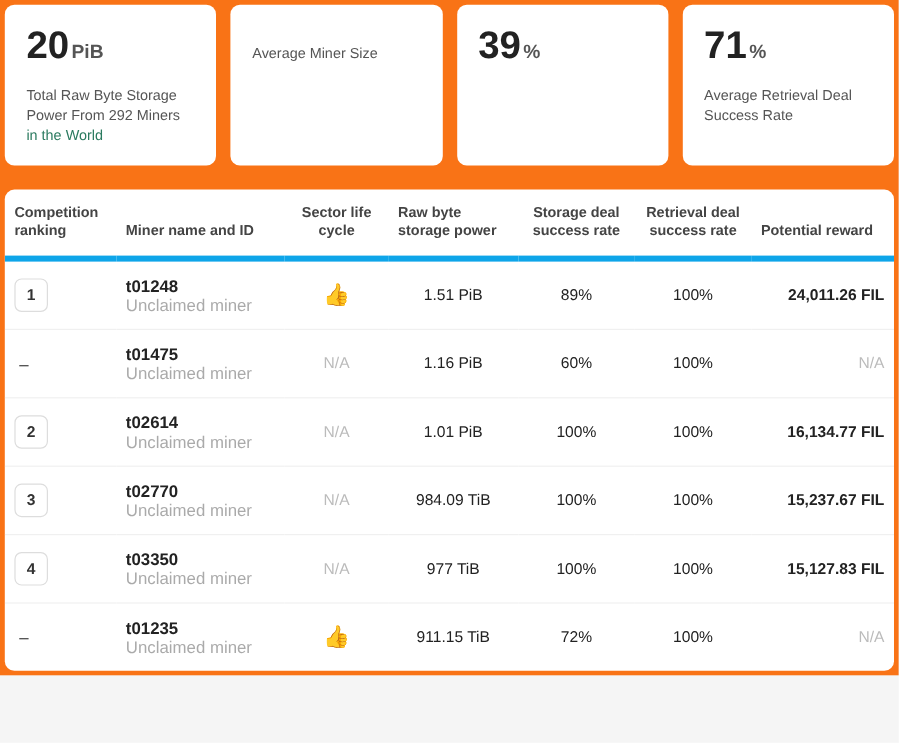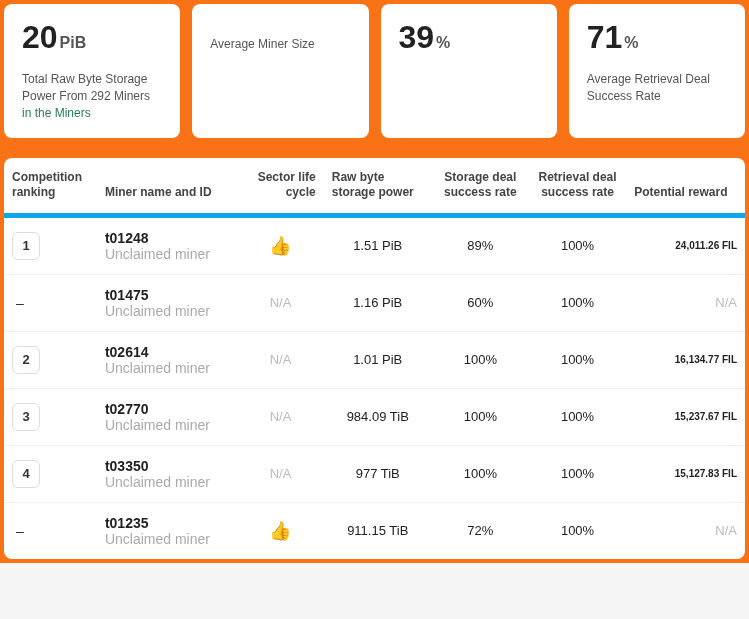--- a/index.html
+++ b/index.html
@@ -140,21 +140,21 @@
       display: block;
     }
 
     .na-text {
       color: #bbb;
       font-size: 13px;
     }
 
     .reward-value {
       text-align: right;
-      font-size: 10px;
+      font-size: 13px;
       font-weight: 600;
       color: #222;
     }
 
     .reward-na {
       text-align: right;
       color: #bbb;
       font-size: 13px;
     }
 
@@ -186,21 +186,21 @@
 <body>
 
 <div class="page-wrapper">
 
   <div class="stats-row">
   <div class="stat-card">
       <div>
         <span class="stat-value">20</span><span class="stat-unit">PiB</span>
       </div>
       <div class="stat-label">
-        Total Raw Byte Storage Power From 292 Miners<br><span class="highlight">in the Miners</span>
+        Total Raw Byte Storage Power From 292 Miners<br><span class="highlight">in the World</span>
       </div>
     </div>
       <div class="stat-card">
       <div class="stat-label">
         Average Miner Size
       </div>
     </div>
       <div class="stat-card">
       <div>
         <span class="stat-value">39</span><span class="stat-unit">%</span>
@@ -215,21 +215,21 @@
       </div>
     </div>
     </div>
 
   <div class="table-section">
     <table>
       <thead>
         <tr>
           <th style="width:80px;">Competition ranking</th>
           <th style="width:130px;">Miner name and ID</th>
-          <th class="center" style="width:80px;text-align:right;">Sector life cycle</th>
+          <th class="center" style="width:80px;">Sector life cycle</th>
           <th class="right" style="width:100px;">Raw byte storage power</th>
           <th class="center" style="width:90px;">Storage deal success rate</th>
           <th class="center" style="width:90px;">Retrieval deal success rate</th>
           <th class="right" style="width:110px;">Potential reward</th>
         </tr>
       </thead>
       <tbody id="table-body">
       <tr>
             <td><span class="rank-badge">1</span></td>
             <td>

